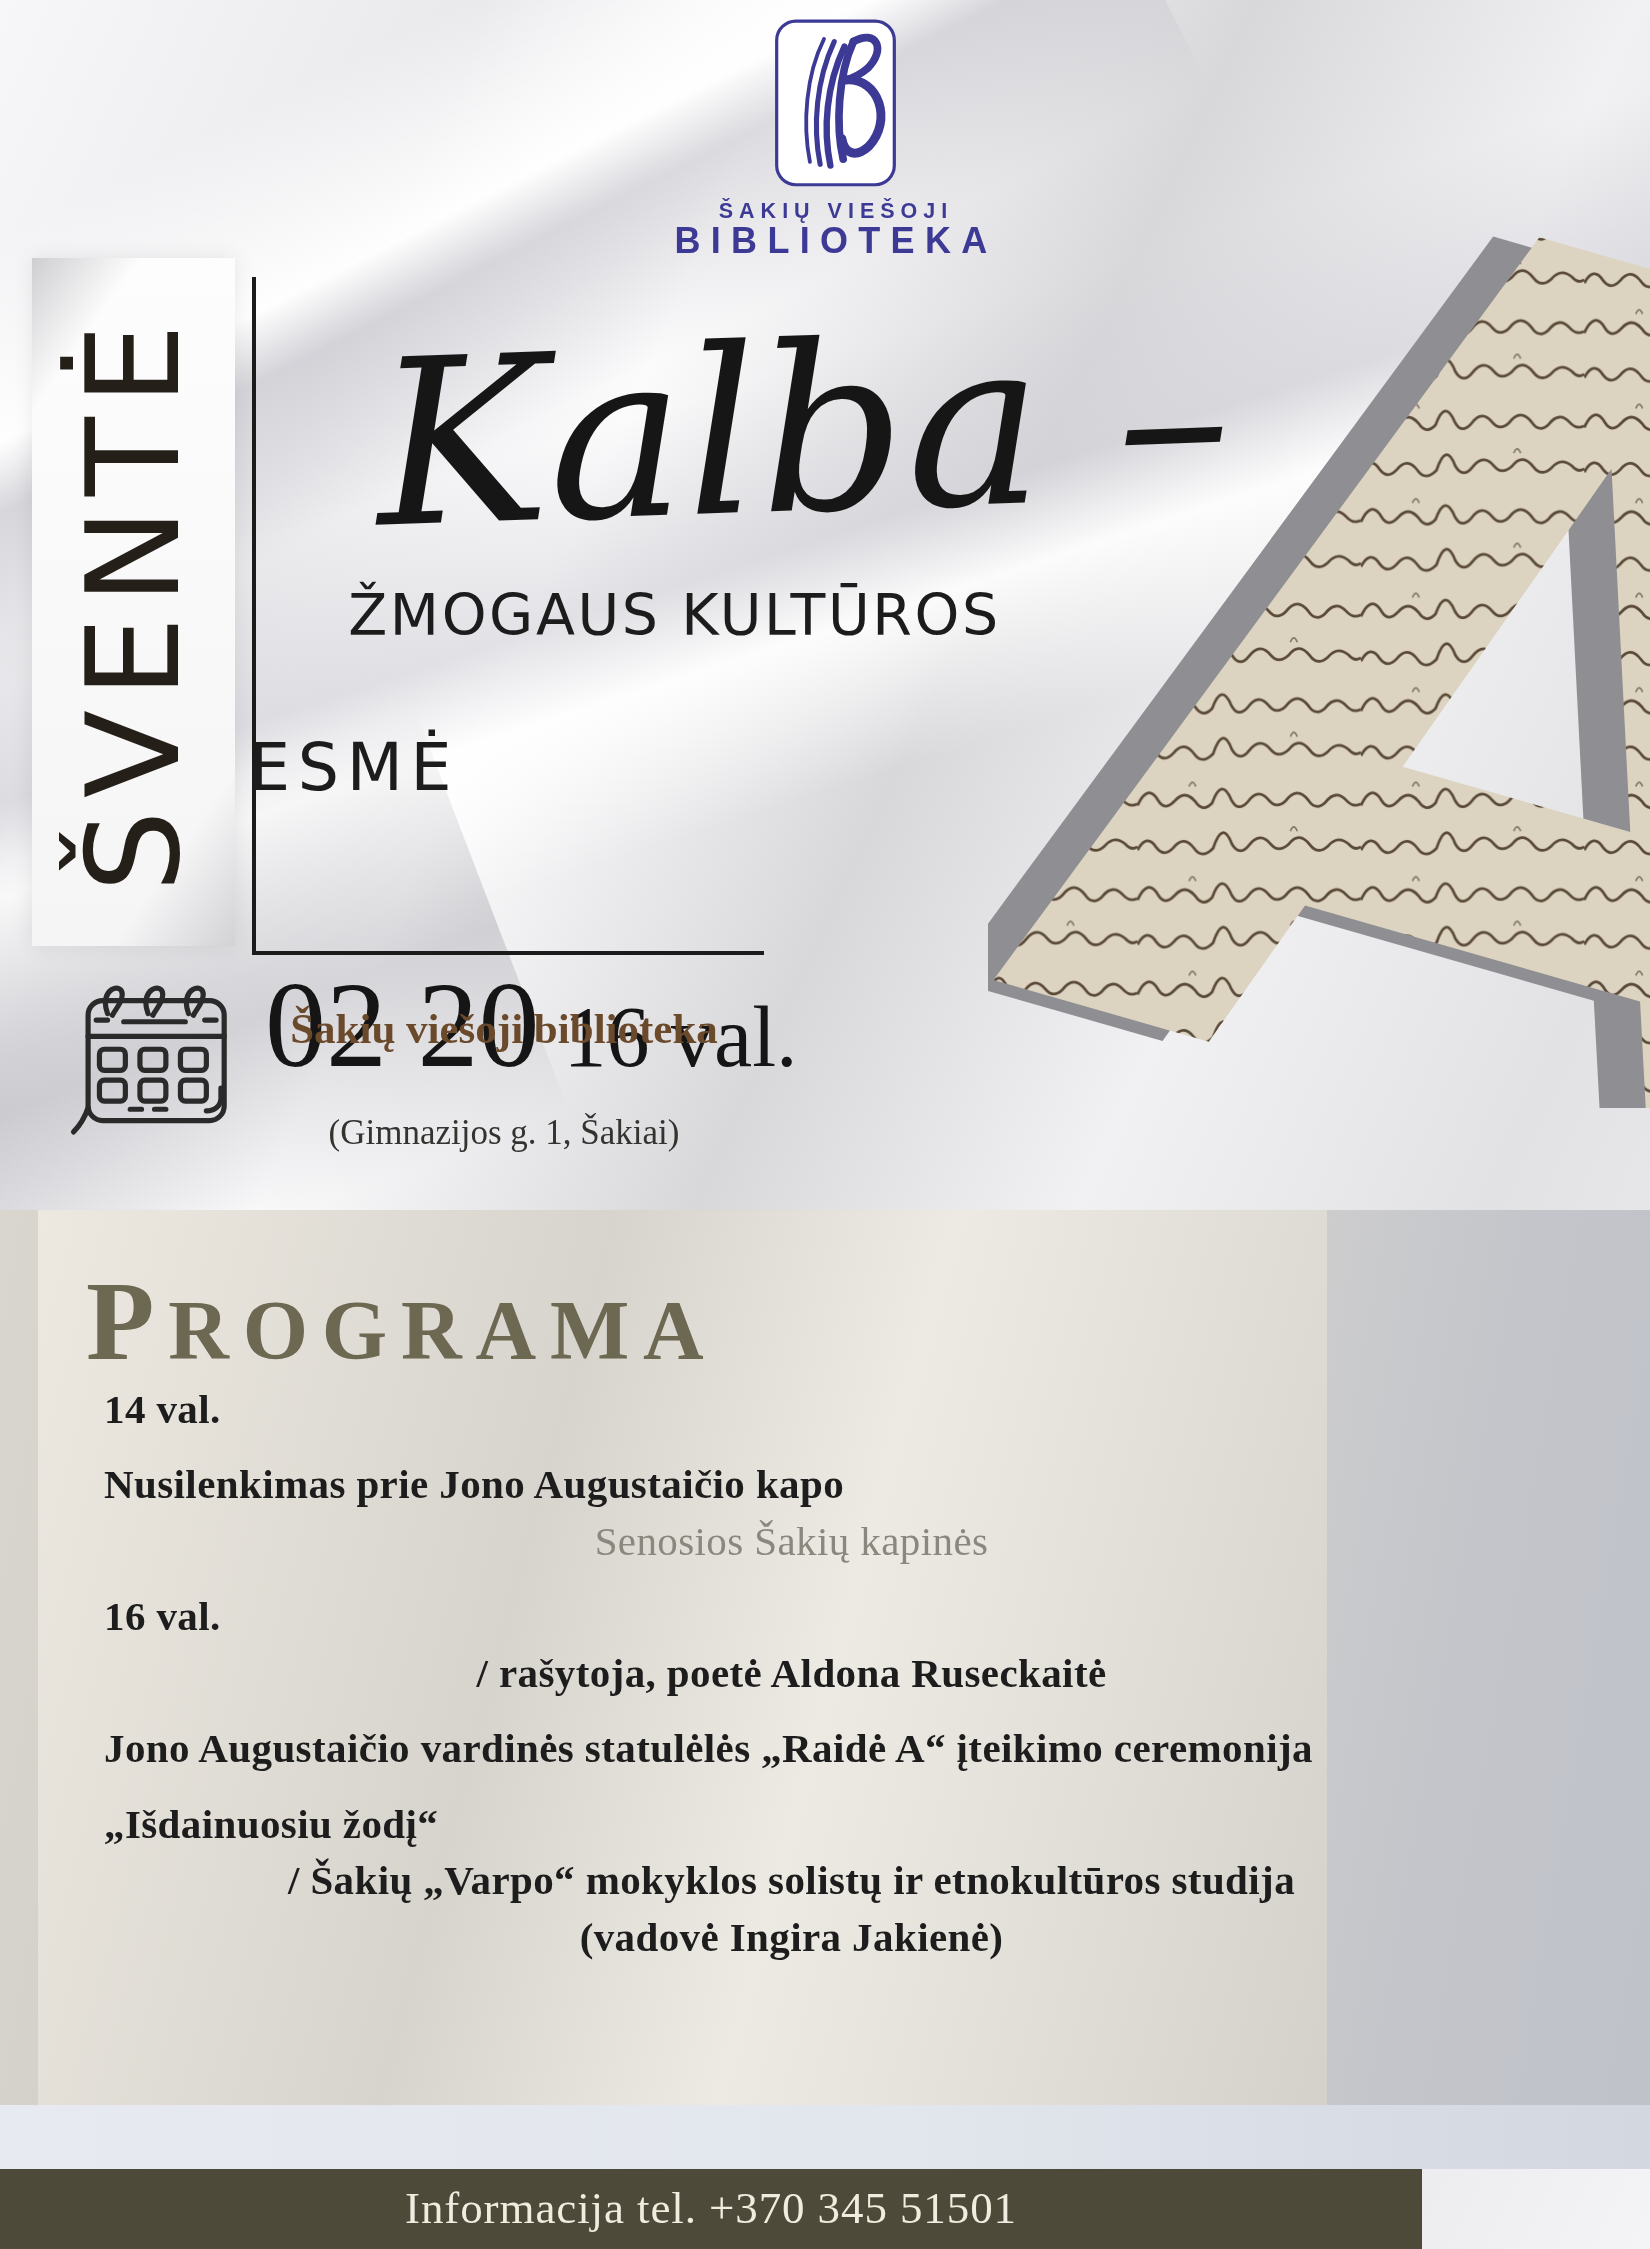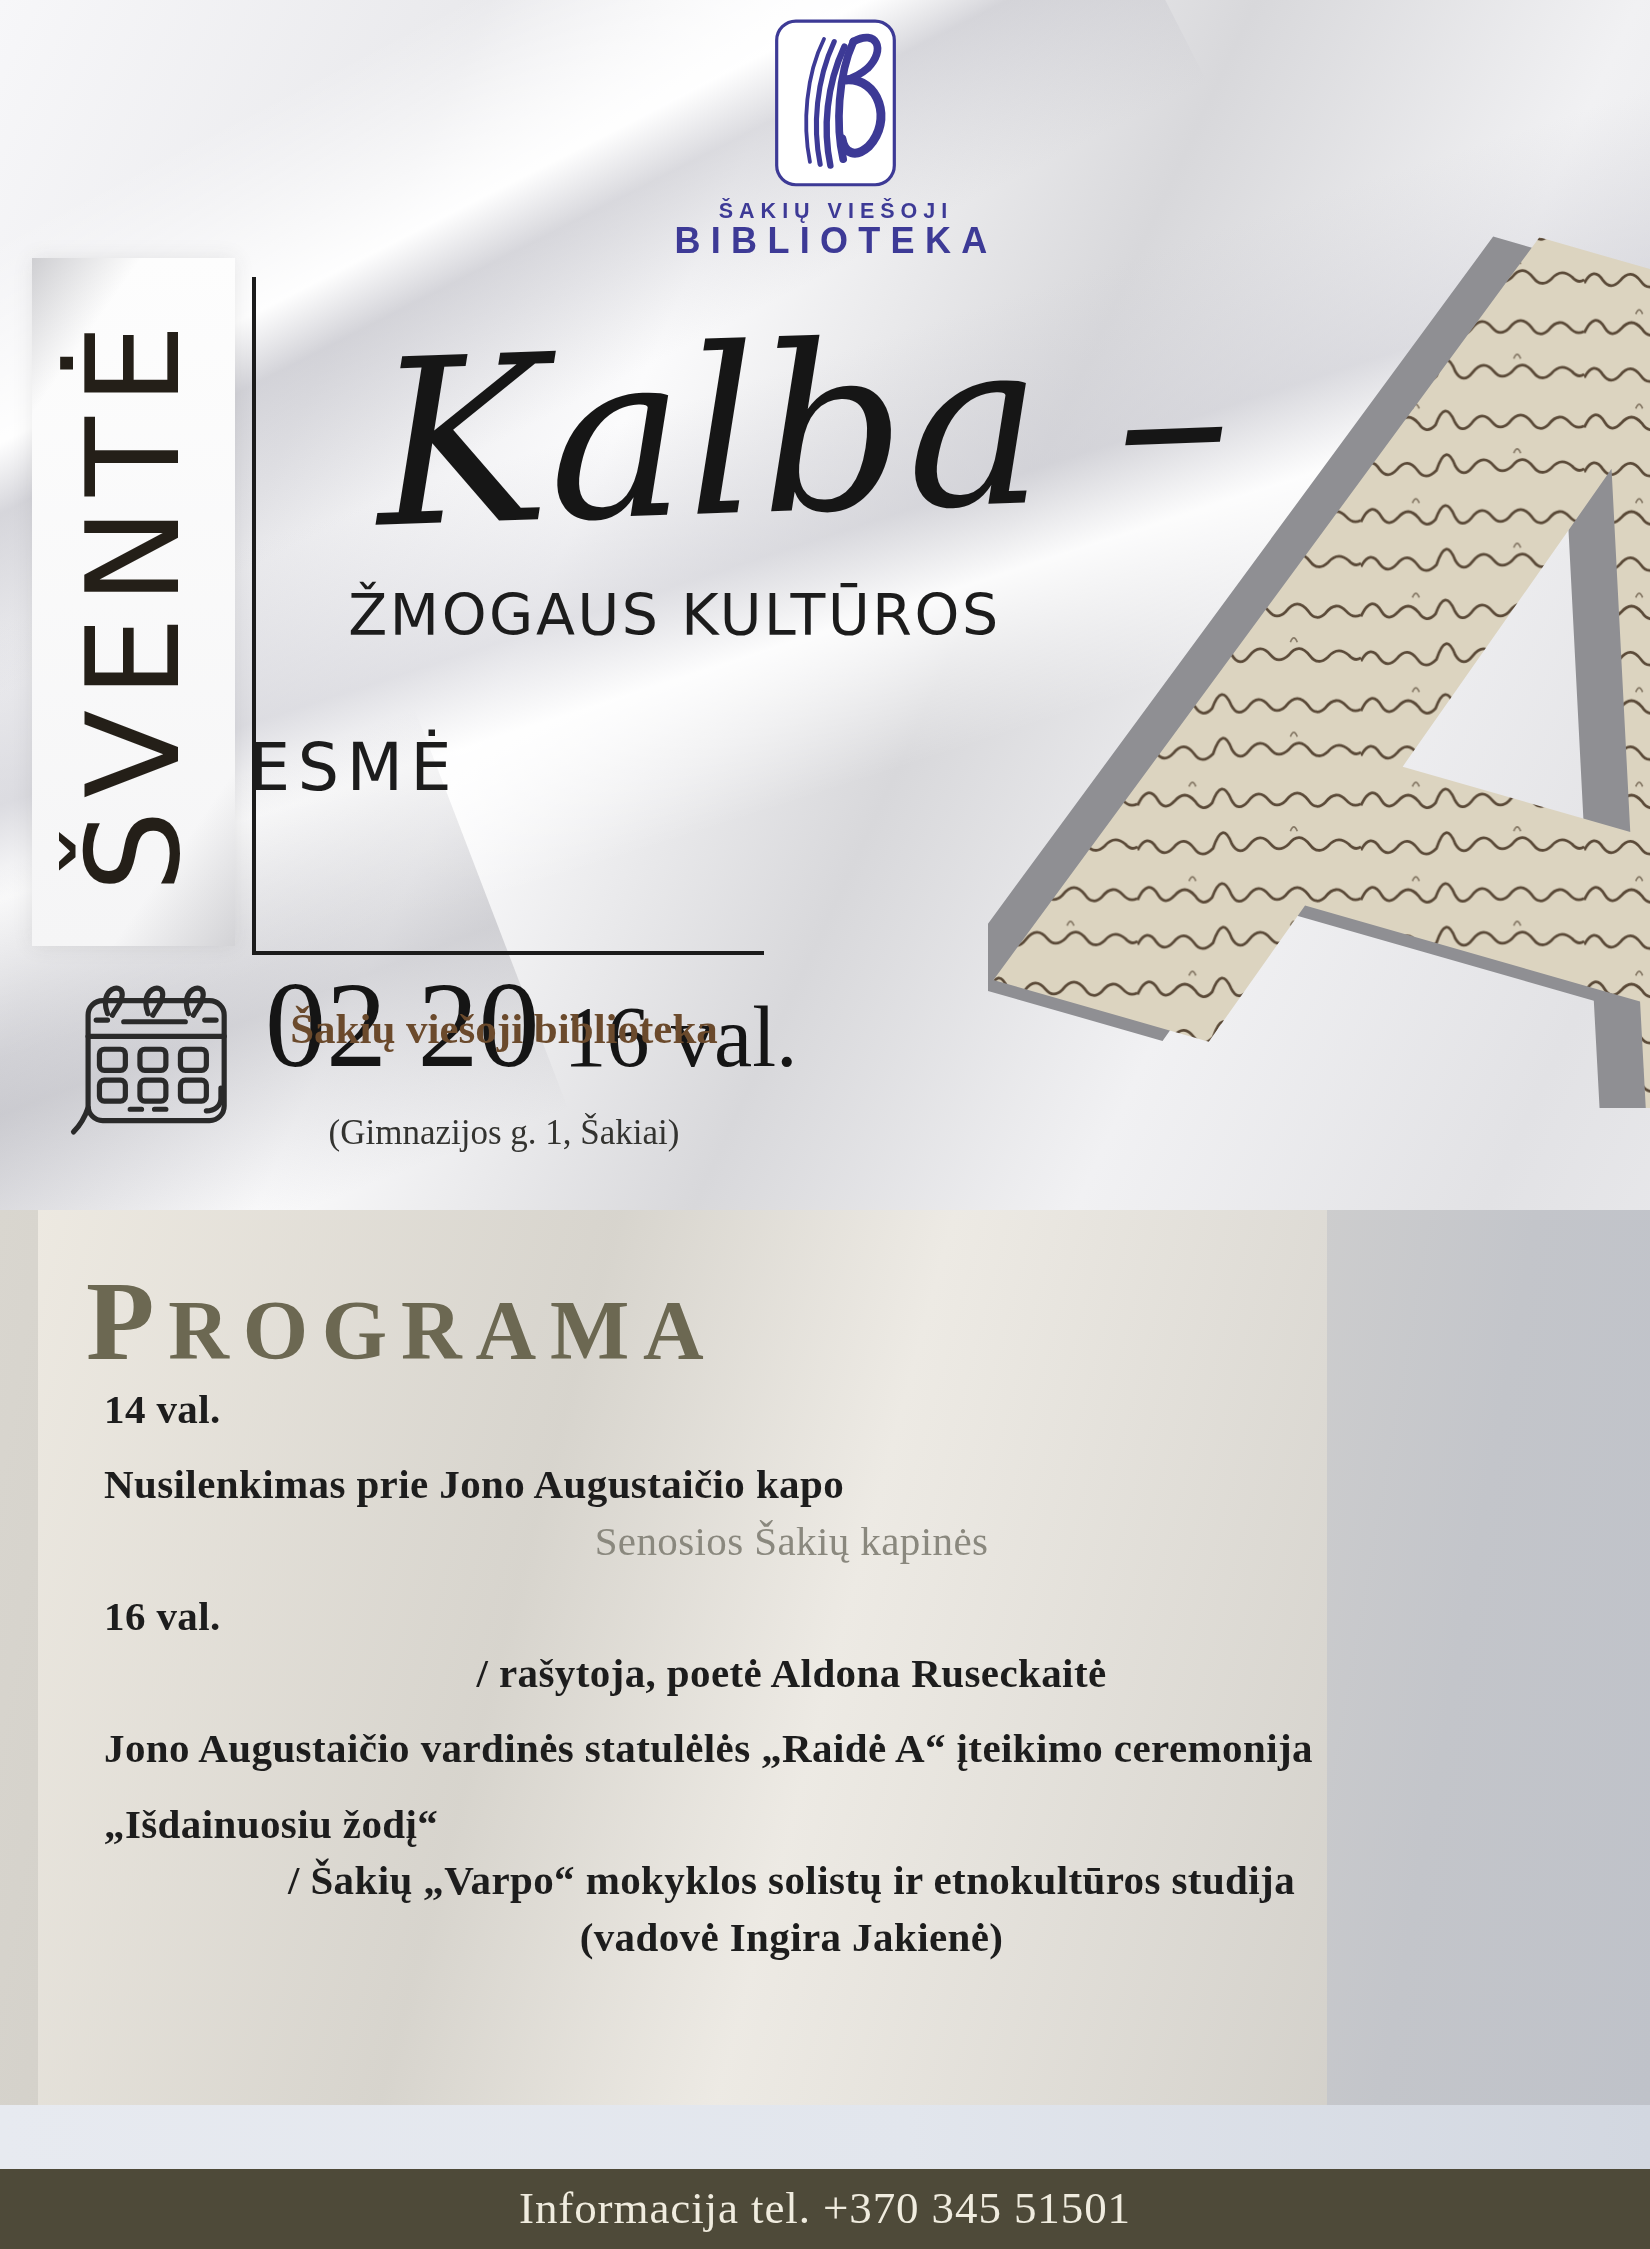--- a/index.html
+++ b/index.html
@@ -19,21 +19,21 @@
   .swoosh{left:-215px;top:877px;width:2320px;height:1375px;
     background:radial-gradient(ellipse 55% 45% at 62% 115%,rgba(0,0,0,0) 57%,rgba(255,255,255,.95) 61%,rgba(183,186,195,.55) 67%,rgba(255,255,255,0) 75%);}
 
   
   .zone-program{position:absolute;left:0;top:1210px;width:1650px;height:895px;
     background:linear-gradient(100deg,#d9d6cf 0%,#cdcac3 30%,#dcd9d3 55%,#c3c5ca 85%,#bfc2c9 100%);}
   .zone-panel{position:absolute;left:38px;top:1210px;width:1289px;height:895px;
     background:linear-gradient(105deg,rgba(238,234,226,.95) 0%,rgba(216,213,206,.92) 38%,rgba(238,235,229,.95) 60%,rgba(213,210,203,.92) 100%);}
   .zone-strip{position:absolute;left:0;top:2105px;width:1650px;height:64px;
     background:linear-gradient(90deg,#e7eaf0 0%,#e2e6ed 55%,#d2d7e0 100%);}
-  .footer-bar{position:absolute;left:0;top:2169px;width:1650px;height:81px;background:#4e4a39;}
+  .footer-bar{position:absolute;left:0;top:2169px;width:1422px;height:81px;background:#4e4a39;}
   .footer-bar .footer-text{display:block;text-align:center;line-height:79px;font-size:45px;
     color:#f0ecdf;letter-spacing:0.9px;}
 
   
   .logo-mark{position:absolute;left:746px;top:15.5px;width:179px;height:179px;}
   .logo-line1{position:absolute;left:578px;top:199px;width:516px;text-align:center;
     font-family:"Liberation Sans",sans-serif;font-weight:bold;font-size:21.5px;letter-spacing:6px;color:#3d3a96;}
   .logo-line2{position:absolute;left:578px;top:220px;width:516px;text-align:center;
     font-family:"Liberation Sans",sans-serif;font-weight:bold;font-size:36px;letter-spacing:10.3px;color:#3d3a96;}
 

